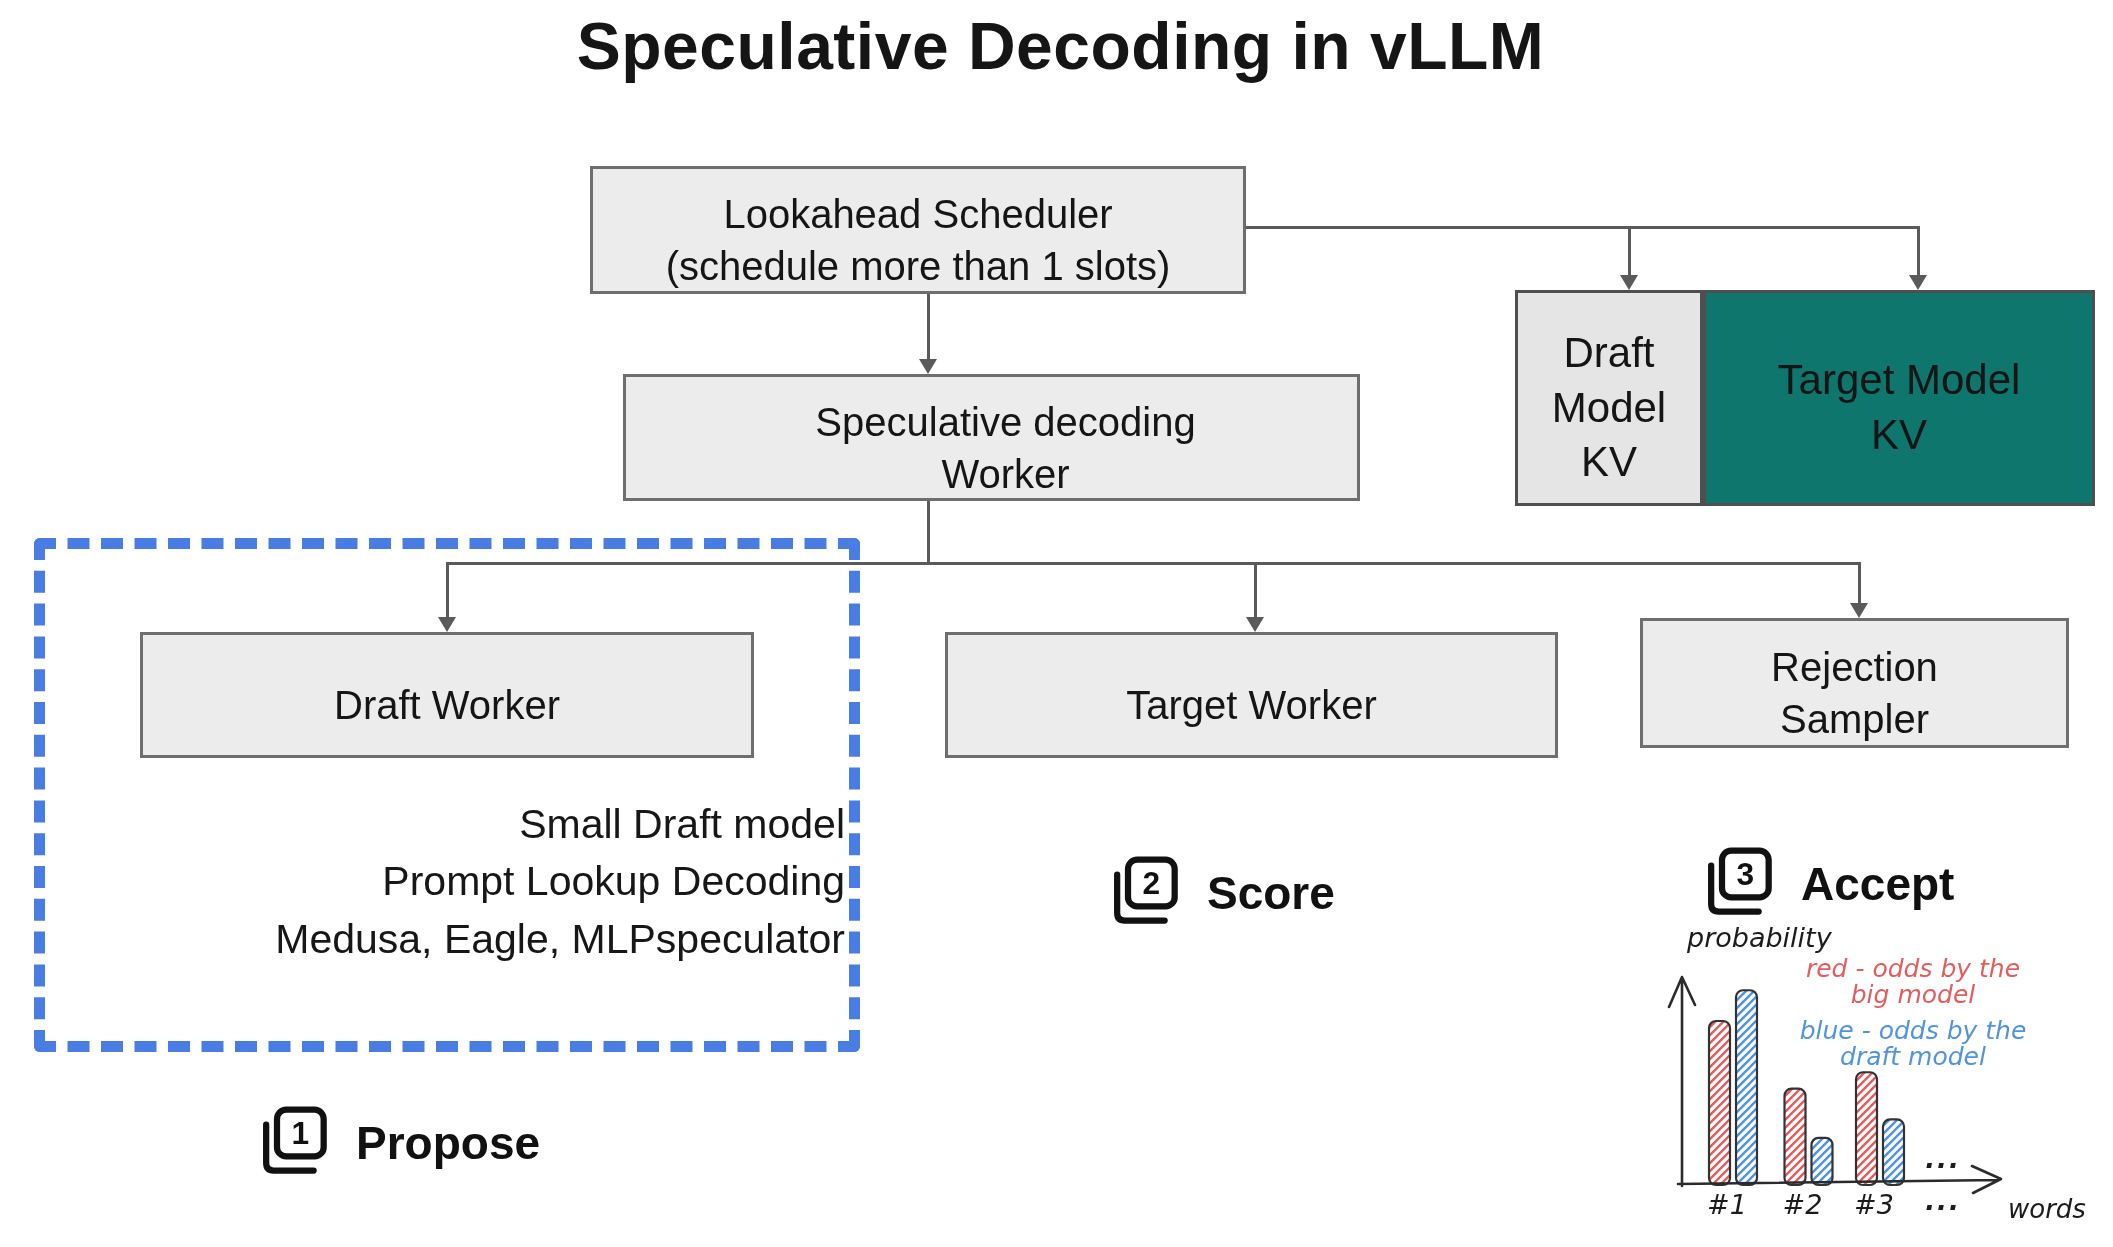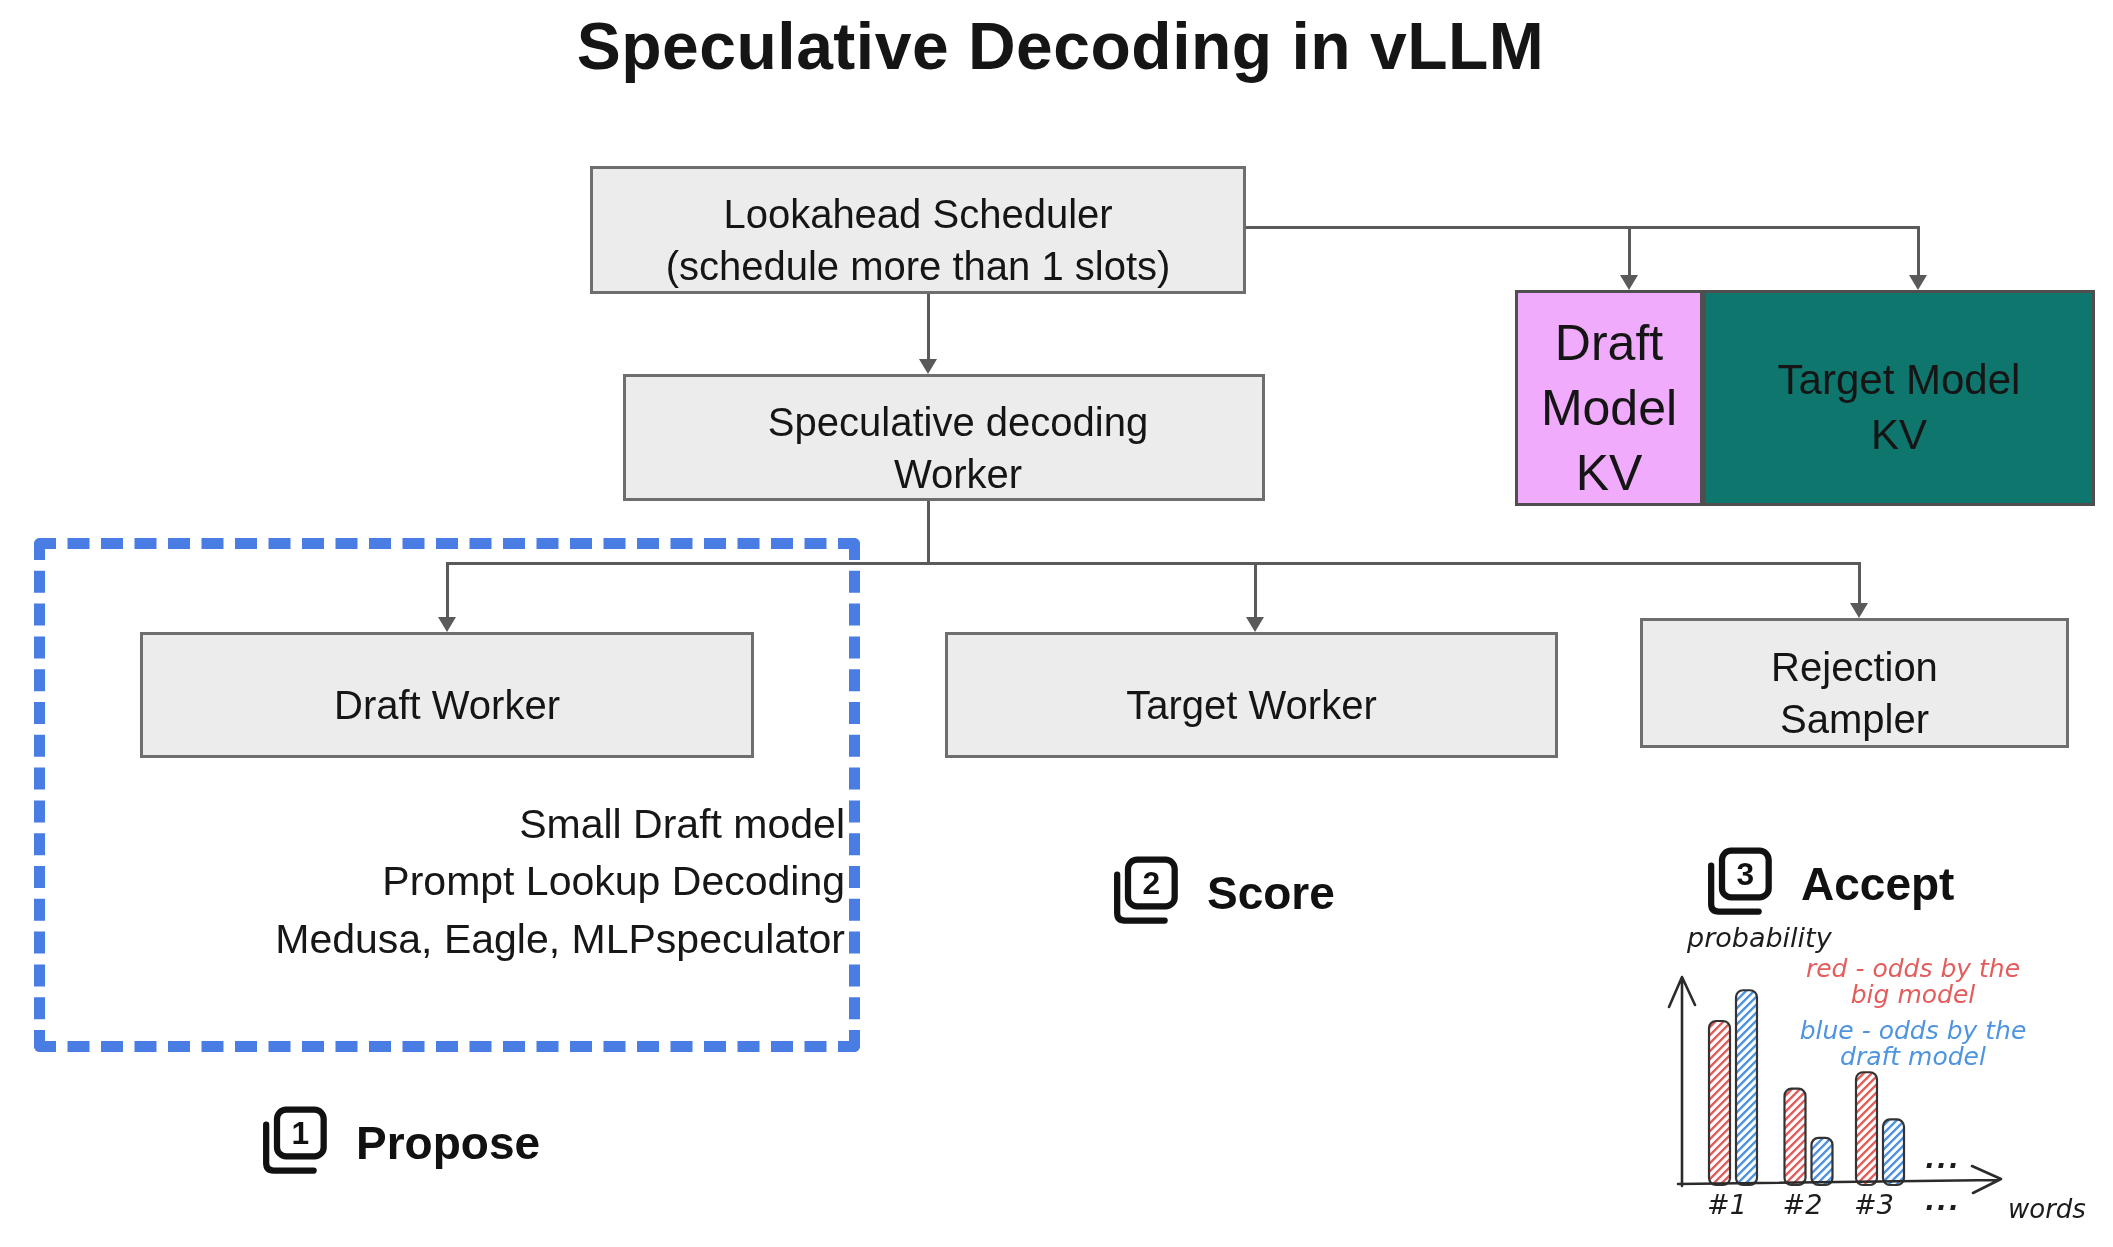--- a/index.html
+++ b/index.html
@@ -5,25 +5,25 @@
   html,body{margin:0;padding:0;background:#fff;}
   .canvas{position:relative;width:2113px;height:1247px;background:#fff;overflow:hidden;
           font-family:"Liberation Sans",sans-serif;color:#151515;}
   .title{position:absolute;top:4px;left:0;width:100%;margin:4px;text-align:center;
          font-size:66px;font-weight:600;letter-spacing:.5px;color:#151515;}
   .box{position:absolute;display:flex;align-items:center;justify-content:center;text-align:center;
        background:#ececec;border:3px solid #6e6e6e;box-sizing:border-box;
        font-size:40px;font-weight:500;line-height:1.3;}
   .box span{white-space:pre-line;margin-top:20px;}
   #scheduler{left:590px;top:166px;width:656px;height:128px;}
-  #spec-worker{left:623px;top:374px;width:642px;height:127px;padding-left:28px;}
+  #spec-worker{left:623px;top:374px;width:737px;height:127px;padding-left:28px;}
   #draft-worker{left:140px;top:632px;width:614px;height:126px;}
   #target-worker{left:945px;top:632px;width:613px;height:126px;}
   #rejection-sampler{left:1640px;top:618px;width:429px;height:130px;}
-  #draft-kv{left:1515px;top:290px;width:188px;height:216px;background:#f0abfc;border-color:#4f4f4f;font-size:50px;}
+  #draft-kv{left:1515px;top:290px;width:188px;height:216px;background:#e5e5e5;border-color:#4f4f4f;font-size:42px;}
   #target-kv{left:1703px;top:290px;width:392px;height:216px;background:#0f766e;border-color:#4f4f4f;font-size:42px;}
   .hline,.vline{position:absolute;background:#5a5a5a;}
   .hline{height:3px;}
   .vline{width:3px;}
   .arrow-down{position:absolute;width:0;height:0;
               border-left:9px solid transparent;border-right:9px solid transparent;
               border-top:15px solid #5a5a5a;}
   .dashed{position:absolute;left:34px;top:538px;width:826px;height:514px;box-sizing:border-box;
           border:11px dashed #4a7de4;border-radius:6px;}
   .methods{position:absolute;left:55px;top:796px;width:790px;text-align:right;

